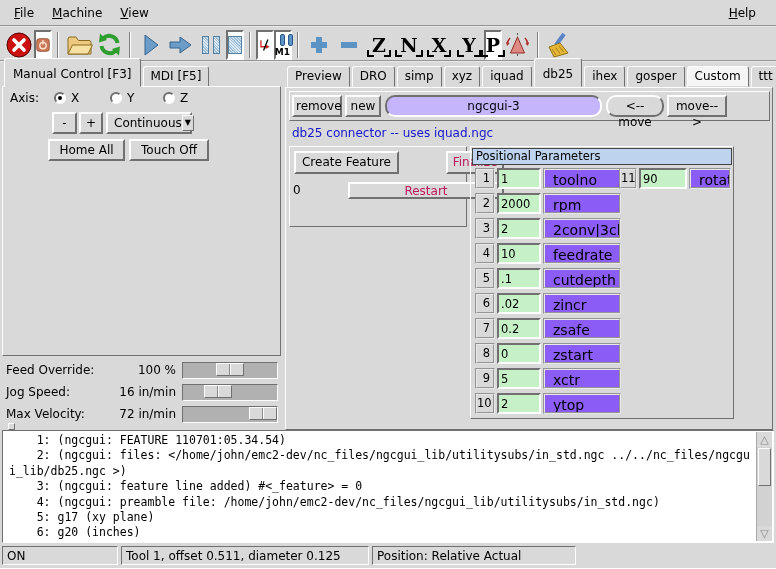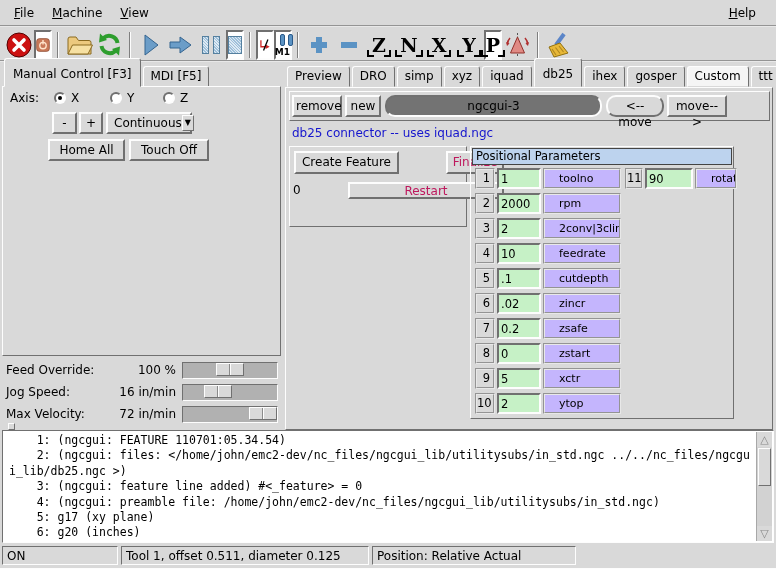--- a/index.html
+++ b/index.html
@@ -63,21 +63,21 @@
   .sash { position:absolute; left:8px; top:423px; width:7px; height:7px; background:#d9d9d9;
     border:1px solid; border-color:#fdfdfd #707070 #707070 #fdfdfd; }
   
   .blue-text { position:absolute; color:#1515cd; }
   .params-header { position:absolute; left:1px; top:1px; right:1px; height:17px; background:#bdd3ee;
     border:1px solid #444; padding:0 3px; font-size:11.5px; line-height:15px; }
   .pcol { position:absolute; display:flex; flex-direction:column; gap:4px; }
   .prow { display:flex; gap:2px; height:21px; }
   .pnum { width:20px; border:2px groove #e8e8e8; background:#d9d9d9; text-align:right; padding:1px 3px 0 0; font-size:11.5px; }
   .pentry { width:44px; border:2px solid; border-color:#707070 #fdfdfd #fdfdfd #707070; background:#c6f1c6; font:inherit; font-size:11.5px; padding:0 2px; }
-  .pname { width:78px; border:2px groove #e8e8e8; background:#c4b5fd; font-size:11px; padding:2px 0 0 14px; white-space:nowrap; overflow:hidden; }
+  .pname { width:78px; border:2px groove #e8e8e8; background:#8b5cf6; font-size:14px; padding:2px 0 0 8px; white-space:nowrap; overflow:hidden; }
   .pnum2 { width:18px; } .pentry2 { width:48px; } .pname2 { width:42px; }
   
   .console { position:absolute; left:2px; top:430px; width:772px; height:113px; background:#fff;
     border:1px solid; border-color:#707070 #fdfdfd #fdfdfd #707070; overflow:hidden; }
   .console pre { margin:0; padding:2px 2px 0 6px; font-family:"DejaVu Sans Mono","Liberation Mono",monospace;
     font-size:11.5px; line-height:15.4px; white-space:pre; }
   .vscroll { position:absolute; right:1px; top:1px; width:16px; bottom:1px; background:#d2d2d2;
     border-left:1px solid #a8a8a8; }
   .scroll-arrow { position:absolute; left:0; width:15px; height:15px; display:flex; align-items:center; justify-content:center;
     color:#8a8a8a; font-size:11px; background:#d9d9d9; }
@@ -273,21 +273,21 @@
     <div class="tab"><span>ihex</span></div>
     <div class="tab"><span>gosper</span></div>
     <div class="tab white"><span>Custom</span></div>
     <div class="tab"><span>ttt</span></div>
   </div>
   <div class="frame-raised" style="left:285px; top:87px; width:488px; height:343px;"></div>
 
   <div class="frame-raised" style="left:289px; top:91px; width:481px; height:30px;"></div>
   <div class="btn" style="left:292px; top:95px; width:50px; height:22px;">remove</div>
   <div class="btn" style="left:345px; top:95px; width:36px; height:22px;">new</div>
-  <input class="entry" style="position: absolute; left: 385px; top: 95px; width: 217px; height: 22px; background: #737373; text-align: center; border-radius: 10px;" value="ngcgui-3">
+  <input class="entry" style="position: absolute; left: 385px; top: 95px; width: 217px; height: 22px; background: #c4b5fd; text-align: center; border-radius: 10px;" value="ngcgui-3">
   <div class="btn" style="left:606px; top:95px; width:58px; height:22px;border-radius:10px;">&lt;--move</div>
   <div class="btn" style="left:667px; top:95px; width:60px; height:22px;">move--&gt;</div>
 
   <span class="blue-text" style="left:292px; top:126px;">db25 connector -- uses iquad.ngc</span>
 
   <div class="frame-raised" style="left:289px; top:146px; width:178px; height:81px;">
     <div class="btn" style="left:4px; top:4px; width:105px; height:23px;">Create Feature</div>
     <div class="btn disabled" style="left:112px; top:4px; width:58px; height:23px;">Finalize</div>
     <span style="position:absolute; left:3px; top:36px;">0</span>
     <div class="btn disabled" style="left:14px; top:35px; width:156px; height:17px; line-height:12px;">Restart</div>
@@ -340,21 +340,21 @@
         <span class="pnum">9</span>
         <input class="pentry" value="5" style="">
         <span class="pname">xctr</span>
       </div>
       <div class="prow">
         <span class="pnum">10</span>
         <input class="pentry" value="2" style="">
         <span class="pname">ytop</span>
       </div>
     </div>
-    <div class="pcol" style="left:154px; top:21px;border-radius:10px;">
+    <div class="pcol" style="left:148px; top:21px;border-radius:10px;">
       <div class="prow">
         <span class="pnum pnum2">11</span>
         <input class="pentry pentry2" value="90" style="">
         <span class="pname pname2">rotate</span>
       </div>
     </div>
   </div>
 
   <div class="console">
     <pre>    1: (ngcgui: FEATURE 110701:05.34.54)

